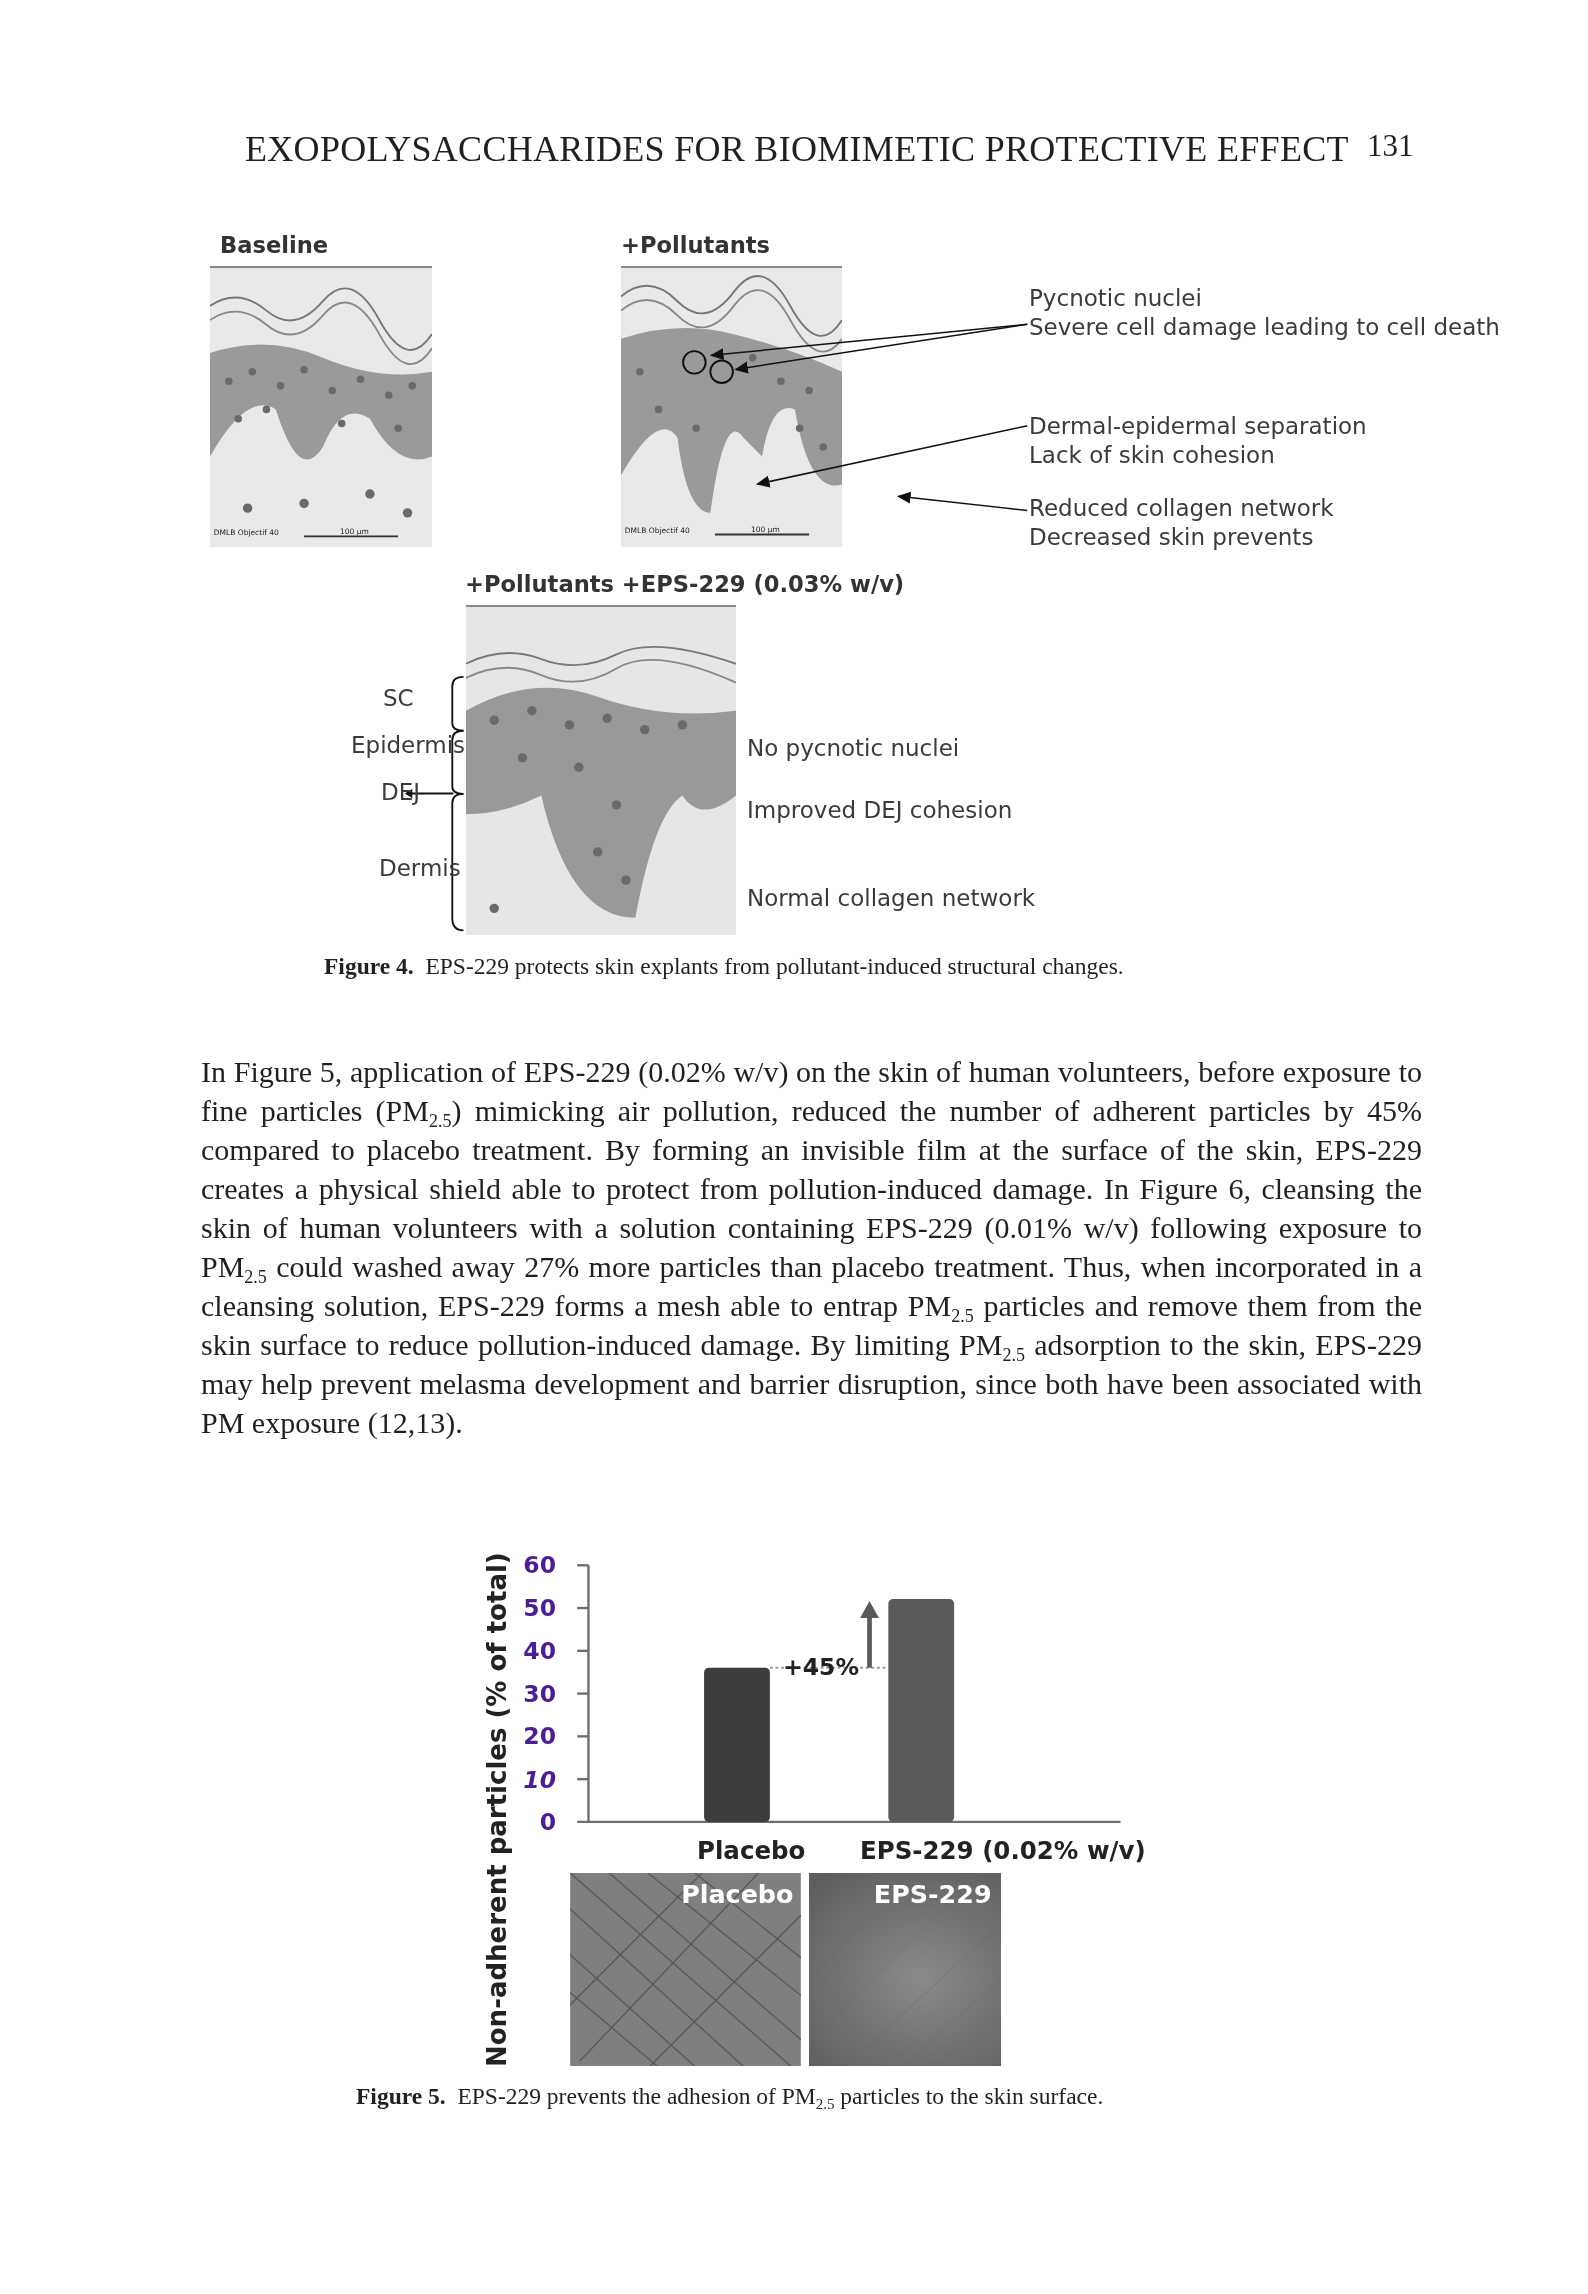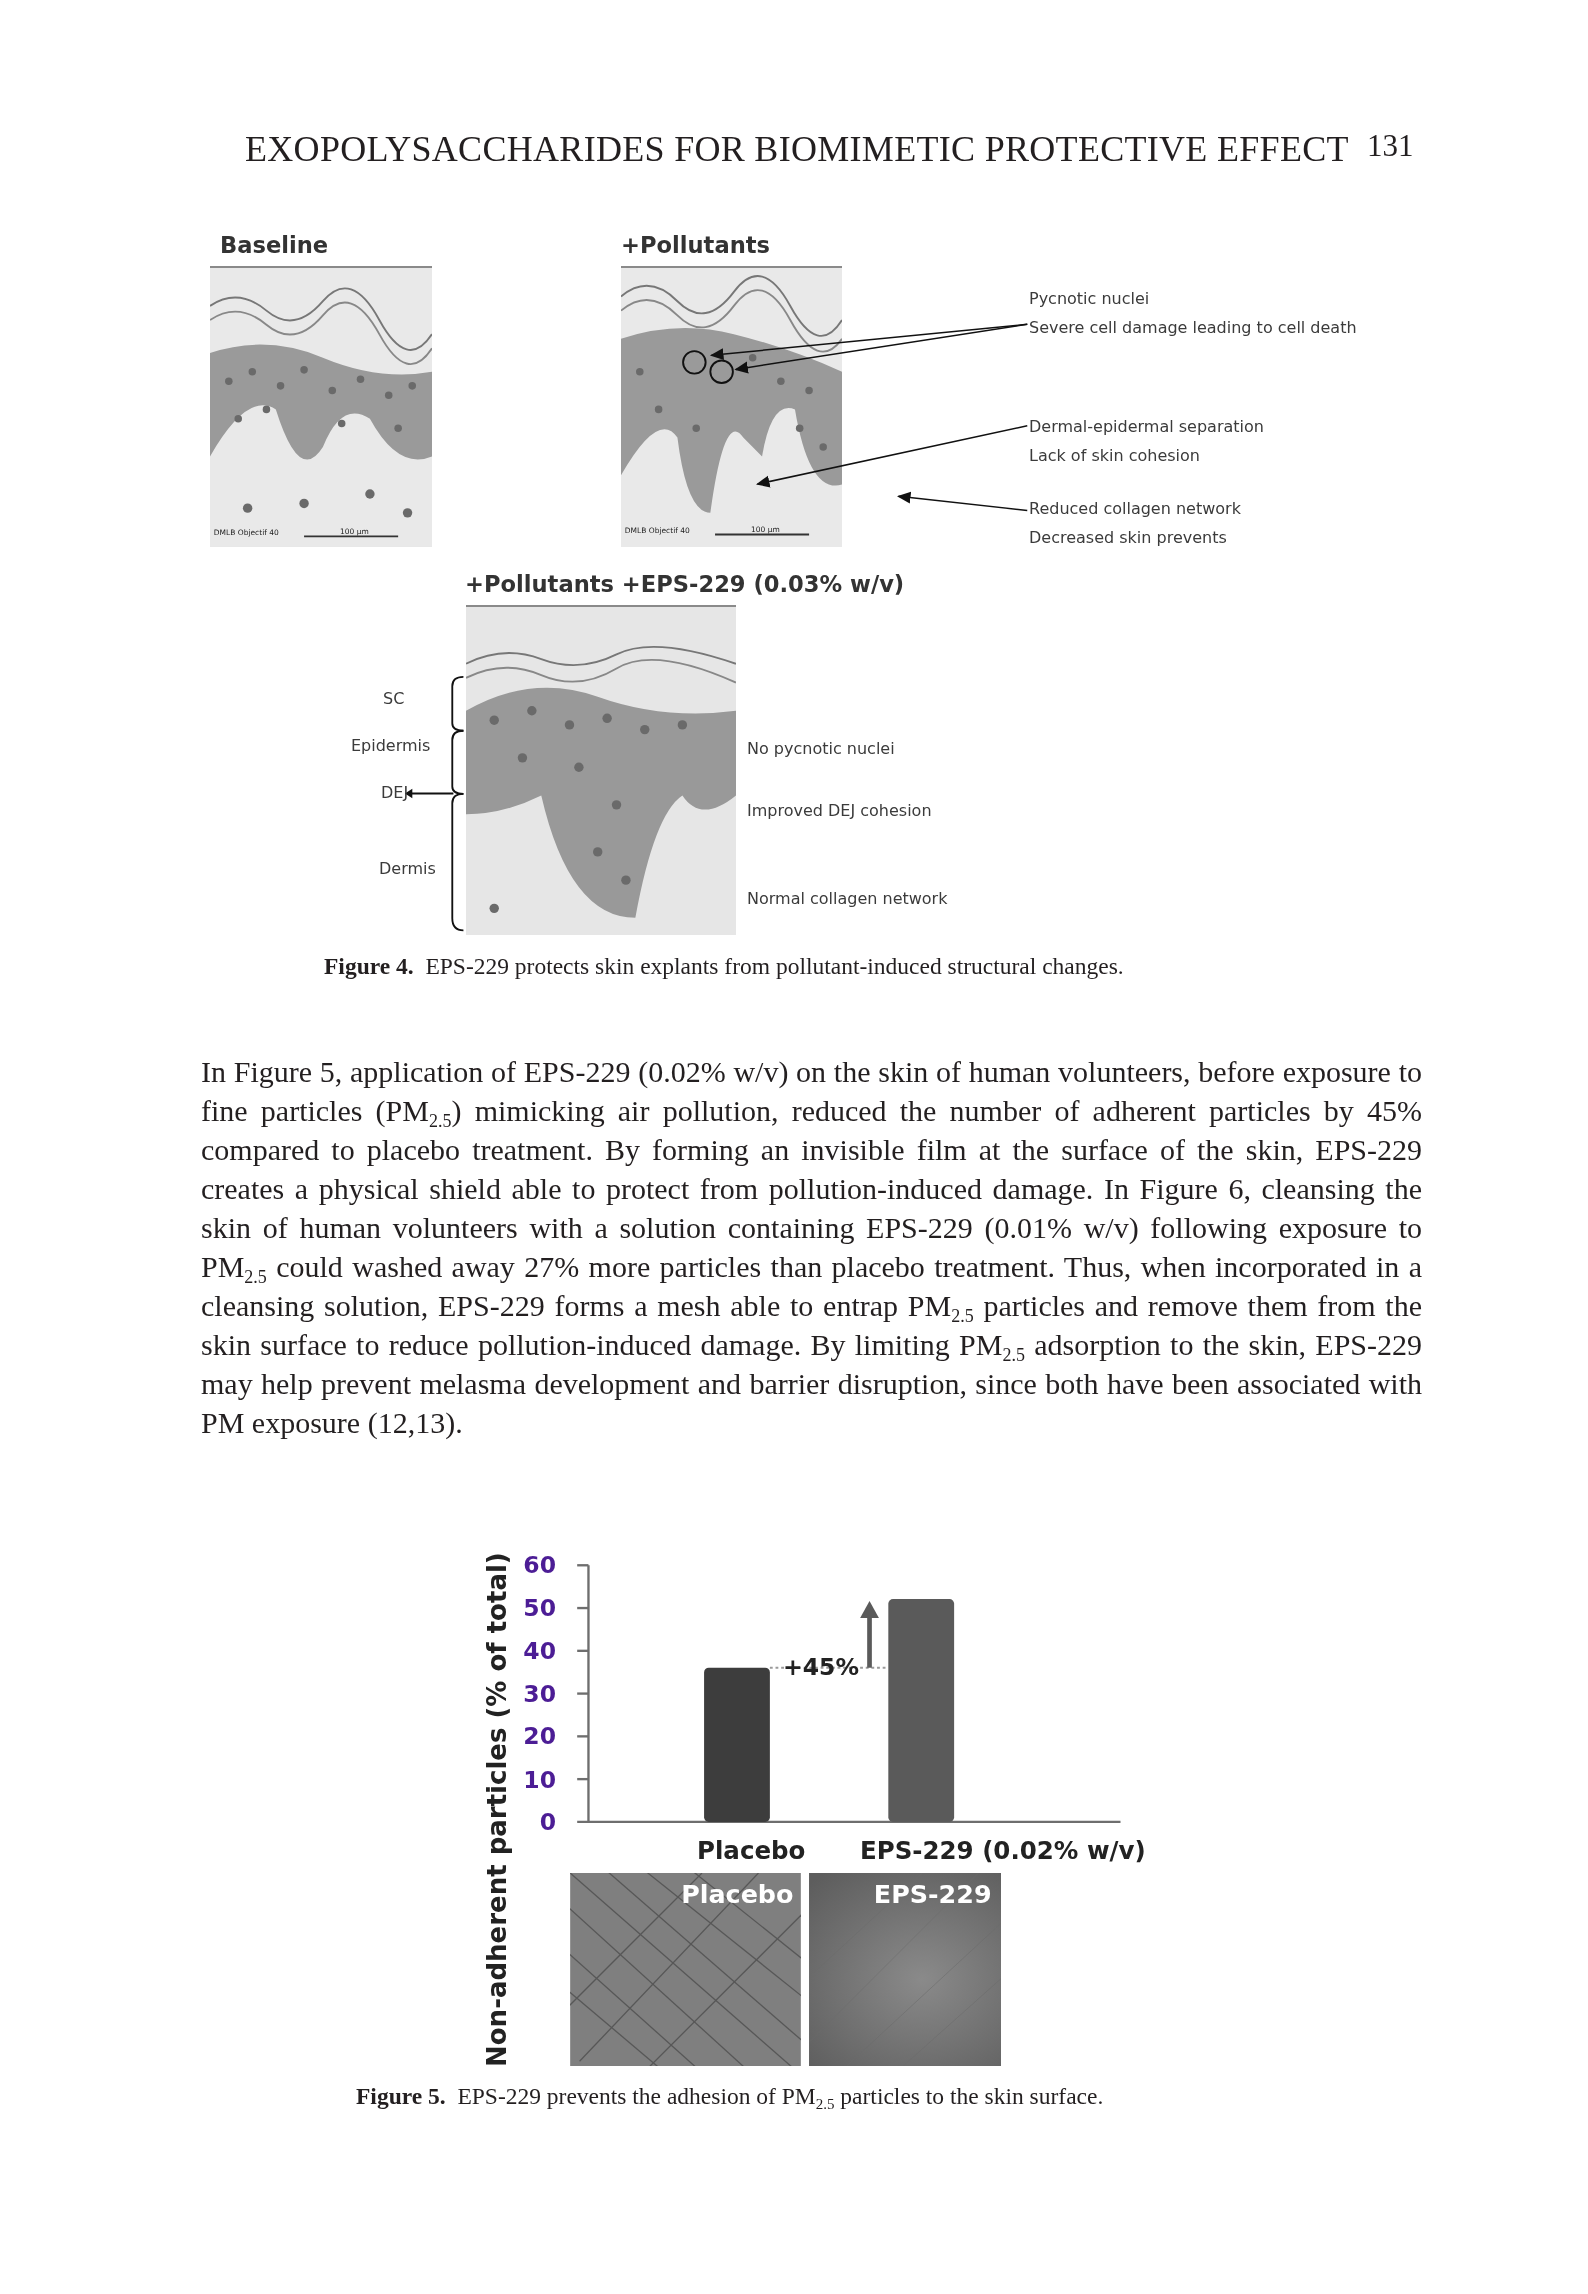--- a/index.html
+++ b/index.html
@@ -9,21 +9,21 @@
   .abs { position: absolute; }
 
   
   .running-head { left: 245px; top: 128px; font-size: 36px; letter-spacing: 0.3px; }
   .page-num { left: 1367px; top: 128px; font-size: 31px; }
 
   
   .panel-title { font-weight: bold; font-size: 22.6px; color: #333; }
   .micro { background: #e7e7e7; overflow: hidden; border-top: 2.8px solid #8a8a8a; }
   .micro svg { display: block; }
-  .anno { font-size: 16px; color: #3b3b3b; line-height: 29px; }
+  .anno { font-size: 23px; color: #3b3b3b; line-height: 29px; }
   .scalebar-label { font-size: 7.5px; color: #222; }
   .caption { font-size: 23.5px; }
   .caption b { font-weight: bold; }
 
   
   .para { left: 201px; top: 1052px; width: 1221px; font-size: 30px; line-height: 39px; text-align: justify; }
   .para sub { font-size: 18px; vertical-align: -5.6px; line-height: 0; }
 
   
   .chart-tick { font-size: 23.5px; font-weight: bold; color: #4c1d95; text-align: right; width: 38px; }
@@ -172,21 +172,21 @@
 <p class="abs serif para" style="margin:0;"><span>In Figure 5, application of EPS-229 (0.02% w/v) on the skin of human volunteers, before exposure to fine particles (PM</span><sub>2.5</sub><span>) mimicking air pollution, reduced the number of adherent particles by 45% compared to placebo treatment. By forming an invisible film at the surface of the skin, EPS-229 creates a physical shield able to protect from pollution-induced damage. In Figure 6, cleansing the skin of human volunteers with a solution containing EPS-229 (0.01% w/v) following exposure to PM</span><sub>2.5</sub><span> could washed away 27% more particles than placebo treatment. Thus, when incorporated in a cleansing solution, EPS-229 forms a mesh able to entrap PM</span><sub>2.5</sub><span> particles and remove them from the skin surface to reduce pollution-induced damage. By limiting PM</span><sub>2.5</sub><span> adsorption to the skin, EPS-229 may help prevent melasma development and barrier disruption, since both have been associated with PM exposure (12,13).</span></p>
 
 <div>
   <div class="abs sans y-label" style="left:482px; top:2067px;">Non-adherent particles (% of total)</div>
 
   <div class="abs sans chart-tick" style="left:518px; top:1551px;">60</div>
   <div class="abs sans chart-tick" style="left:518px; top:1594px;">50</div>
   <div class="abs sans chart-tick" style="left:518px; top:1637px;">40</div>
   <div class="abs sans chart-tick" style="left:518px; top:1680px;">30</div>
   <div class="abs sans chart-tick" style="left:518px; top:1722px;">20</div>
-  <div class="abs sans chart-tick" style="left:518px; top:1766px;">10</div>
+  <div class="abs sans chart-tick" style="left:518px; top:1766px;font-style:italic;">10</div>
   <div class="abs sans chart-tick" style="left:518px; top:1808px;">0</div>
 
   <svg class="abs" style="left:537px; top:1554px;" width="603" height="282" viewBox="0 0 640 300">
     <g stroke="#6e6e6e" stroke-width="2.5">
       <line x1="54" y1="12" x2="54" y2="286"></line>
       <line x1="42" y1="285" x2="620" y2="285"></line>
       <line x1="42" y1="12" x2="54" y2="12"></line>
       <line x1="42" y1="57.5" x2="54" y2="57.5"></line>
       <line x1="42" y1="103" x2="54" y2="103"></line>
       <line x1="42" y1="148.5" x2="54" y2="148.5"></line>

